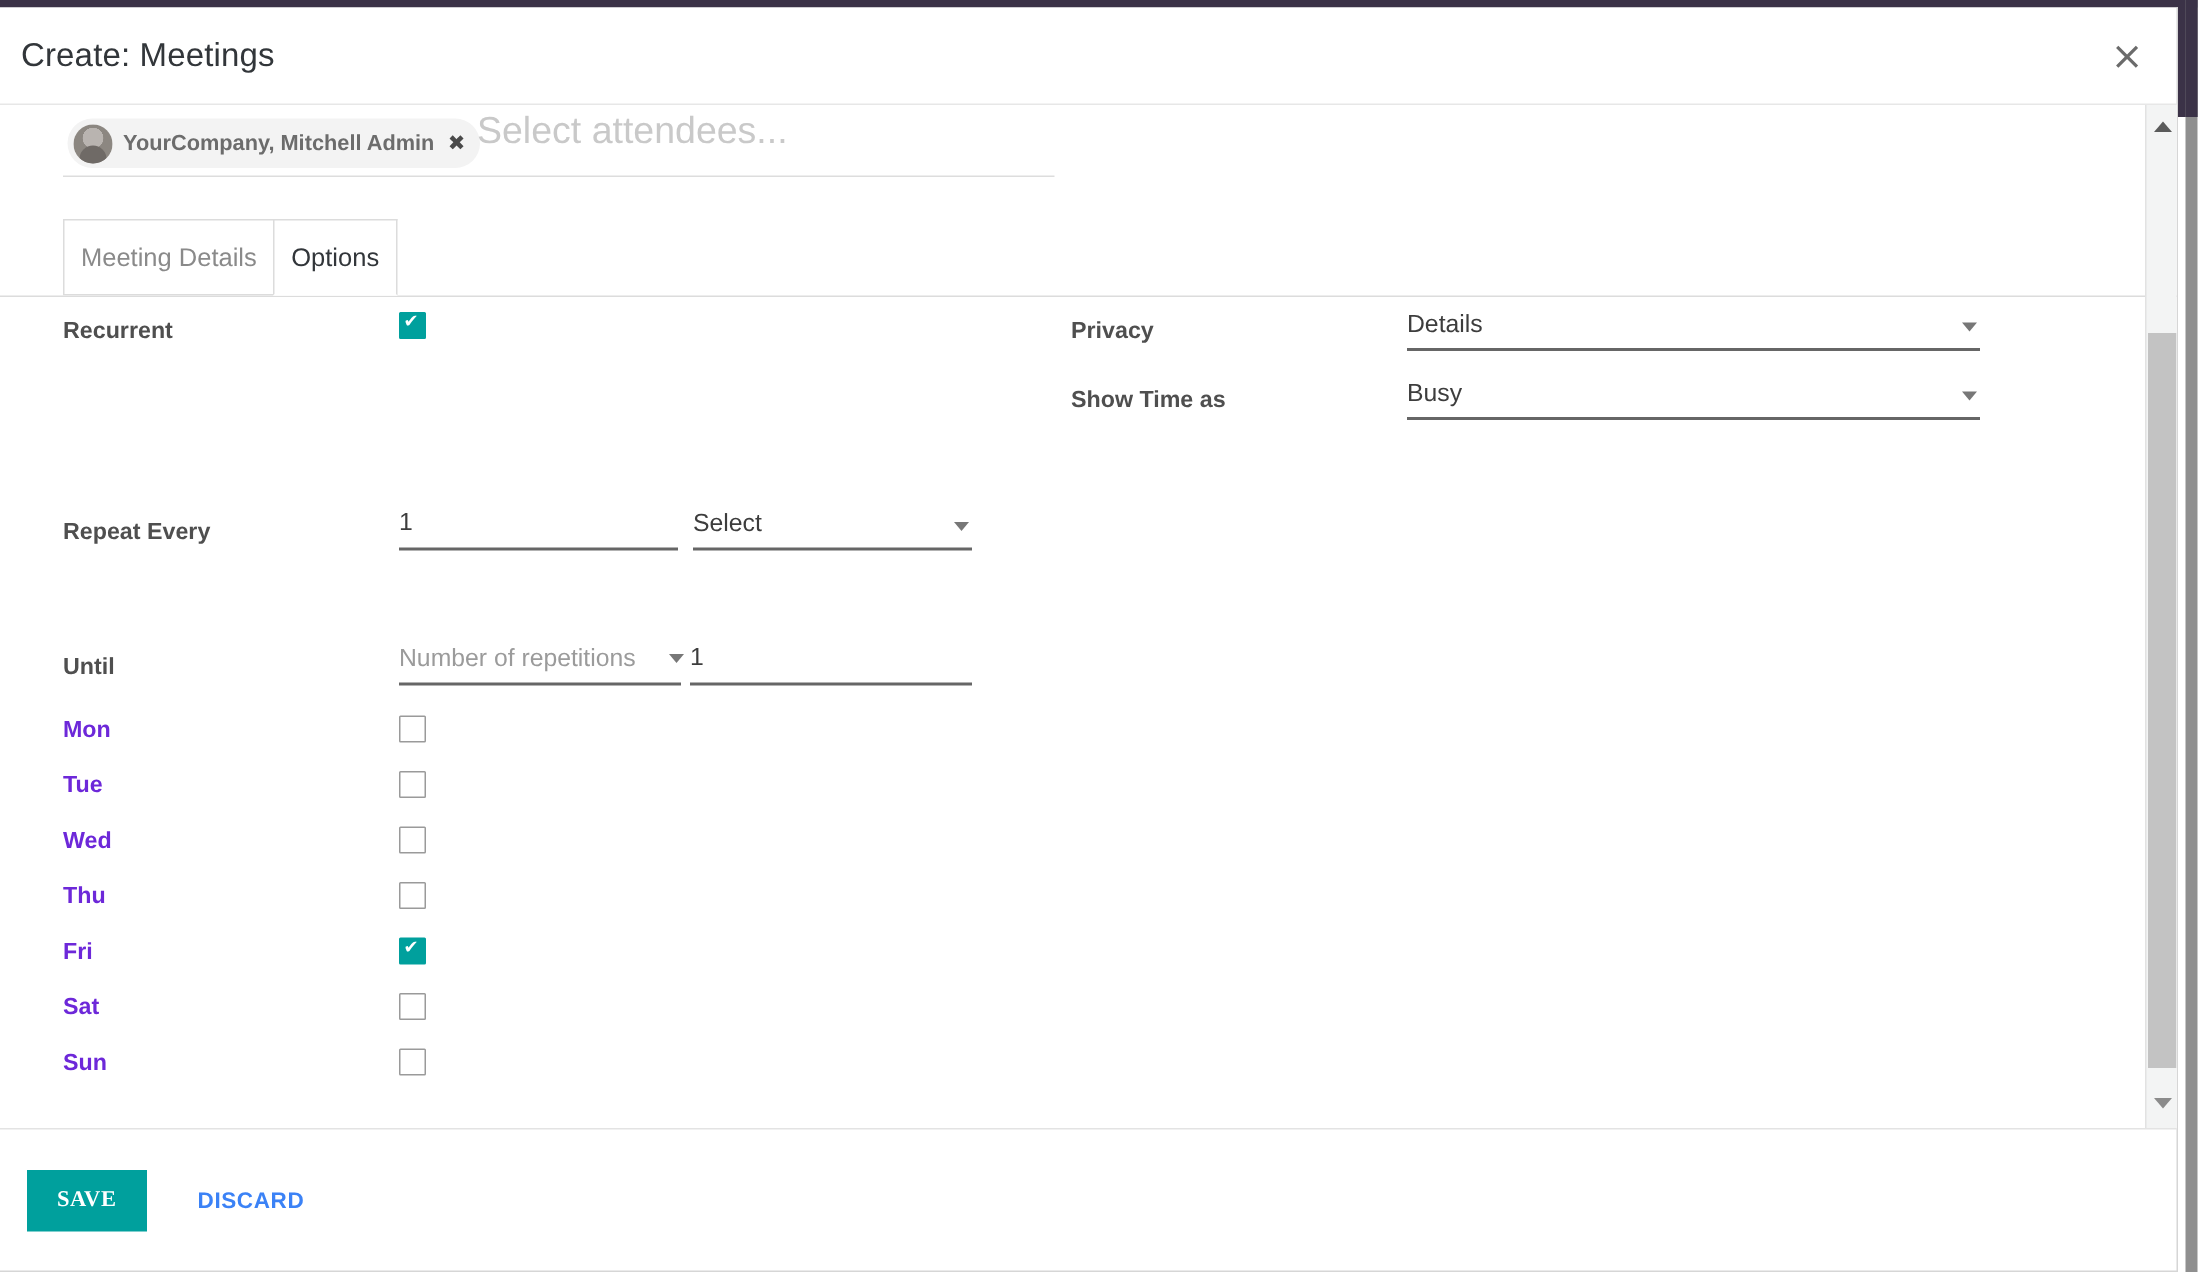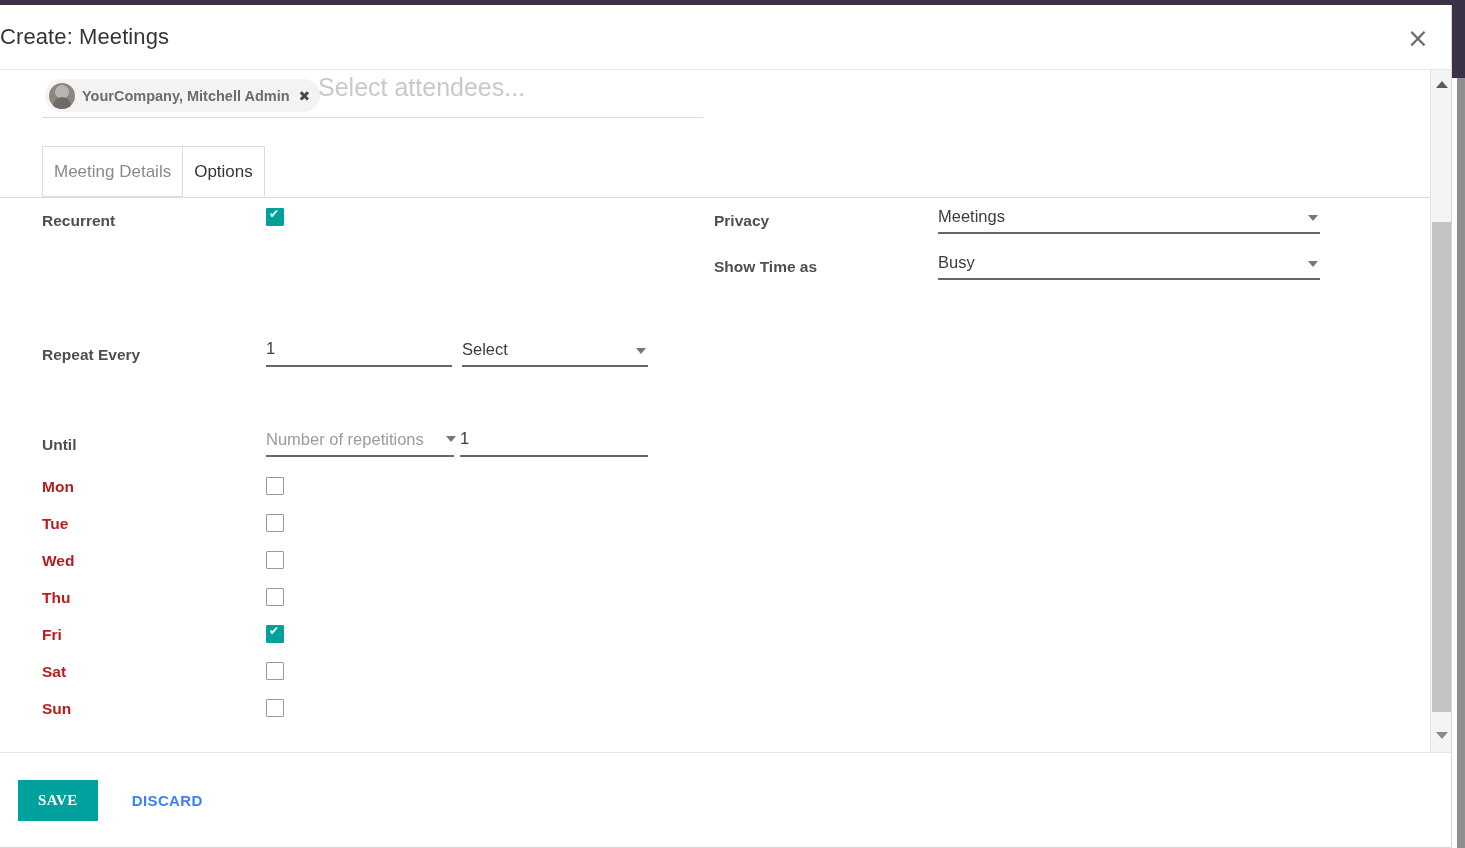--- a/index.html
+++ b/index.html
@@ -46,21 +46,21 @@
 
   .modal-header {
     position: relative;
     height: 65px;
     flex: 0 0 65px;
     border-bottom: 1px solid #e7e7e7;
     display: flex; align-items: center;
   }
   .modal-title {
     font-size: 22px; color: #32363a; font-weight: 400;
-    letter-spacing: .1px;
+    padding-left: 14px; letter-spacing: .1px;
   }
   .modal-close {
     position: absolute; right: 18px; top: 18px;
     width: 30px; height: 30px;
     display: flex; align-items: center; justify-content: center;
     font-size: 26px; line-height: 1; color: #6b6b6b;
     background: none; border: none; cursor: pointer;
     font-family: "DejaVu Sans", sans-serif;
   }
 
@@ -217,21 +217,21 @@
     border-right: 5px solid transparent;
     border-top: 6px solid #777;
   }
   .underline-select.inline-caret .caret { right: -2px; top: 9px; }
 
   
   .weekdays { position: absolute; left: 0; top: 0; width: 700px; }
   .weekday-row { position: relative; height: 37px; }
   .weekday-label {
     position: absolute; left: 42px; top: 0;
-    font-size: 15.5px; font-weight: bold; color: #b91c1c;
+    font-size: 15.5px; font-weight: bold; color: #6d28d9;
     line-height: 22px;
   }
   .weekday-chk { position: absolute; left: 266px; top: 1px; }
 
   
   .modal-footer {
     flex: 0 0 95px;
     border-top: 1px solid #e3e3e3;
     display: flex; align-items: center;
     padding-left: 18px;
@@ -385,21 +385,21 @@
           </div>
         </div>
 
       </div>
 
       <div class="col-right">
 
         <div class="field-row" style="height:45px">
           <div class="field-label" style="top:8px">Privacy</div>
           <div class="ctl underline-select" style="left:238px; top:5px; width:382px">
-            <span class="sel-text">Meetings</span>
+            <span class="sel-text">Details</span>
             <span class="caret"></span>
           </div>
         </div>
 
         <div class="field-row" style="height:45px">
           <div class="field-label" style="top:9px">Show Time as</div>
           <div class="ctl underline-select" style="left:238px; top:6px; width:382px">
             <span class="sel-text">Busy</span>
             <span class="caret"></span>
           </div>

